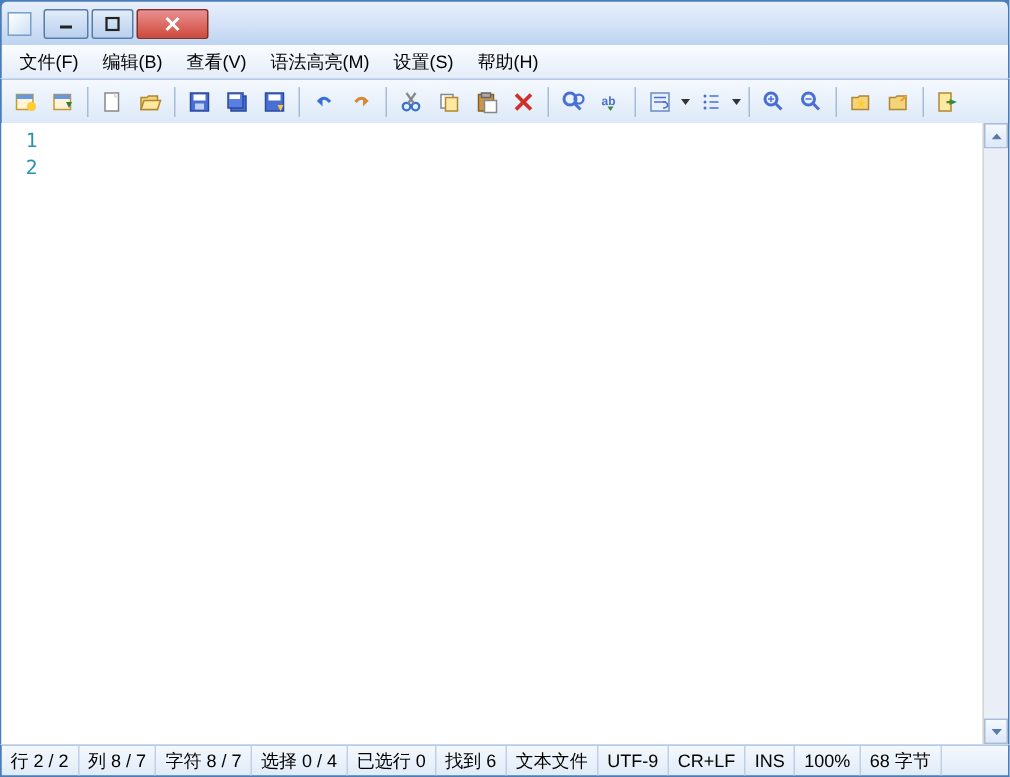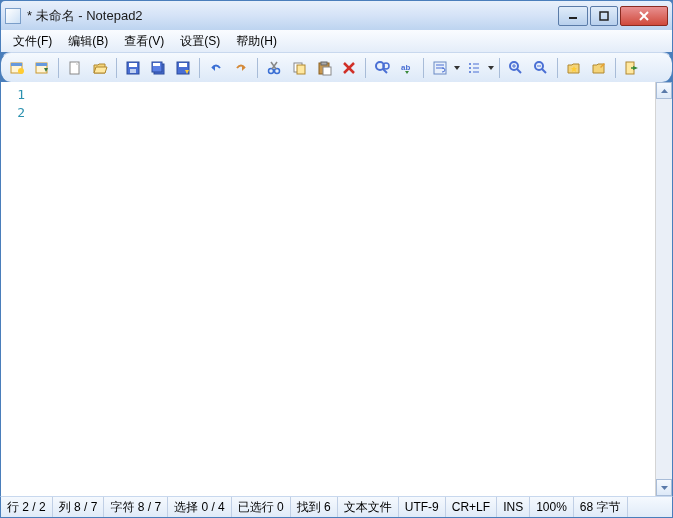--- a/index.html
+++ b/index.html
@@ -8,42 +8,41 @@
 .titlebar { height: 30px; background: linear-gradient(to bottom, #e8f0fb 0%, #d5e3f7 50%, #bdd4f0 100%); display: flex; align-items: center; padding: 0 4px; border: 1px solid #4a7ebb; border-bottom: none; border-radius: 5px 5px 0 0; }
 .titlebar-icon { width: 16px; height: 16px; margin-right: 6px; background: linear-gradient(135deg, #fff 0%, #cce0f5 100%); border: 1px solid #7a9ec9; }
 .titlebar-text { flex: 1; color: #1a1a1a; font-size: 13px; }
 .titlebar-buttons { display: flex; gap: 0; }
 .tbtn { width: 30px; height: 20px; background: linear-gradient(to bottom, #e0ecf9, #b8d0ed); border: 1px solid #5a7ba8; border-radius: 2px; margin-left: 2px; display: flex; align-items: center; justify-content: center; cursor: pointer; }
 .tbtn.max { width: 28px; }
 .tbtn.close { width: 48px; background: linear-gradient(to bottom, #e89090, #d04a3c); border-color: #8a2a20; }
 .tbtn svg { pointer-events: none; }
 .menubar { height: 22px; background: linear-gradient(to bottom, #fafcff, #e4edf9); display: flex; align-items: center; padding: 0 4px; border-left: 1px solid #4a7ebb; border-right: 1px solid #4a7ebb; font-size: 12px; }
 .menu-item { padding: 2px 8px; cursor: pointer; color: #000; }
-.toolbar { height: 30px; background: linear-gradient(to bottom, #f5f9fe, #dde9f8); display: flex; align-items: center; padding: 2px 4px; border-left: 1px solid #4a7ebb; border-right: 1px solid #4a7ebb; border-top: 1px solid #c8d8ee; gap: 1px; border-radius: 11px; }
+.toolbar { height: 30px; background: linear-gradient(to bottom, #f5f9fe, #dde9f8); display: flex; align-items: center; padding: 2px 4px; border-left: 1px solid #4a7ebb; border-right: 1px solid #4a7ebb; border-top: 1px solid #c8d8ee; gap: 1px; }
 .tbutton { width: 24px; height: 24px; display: flex; align-items: center; justify-content: center; cursor: pointer; border-radius: 2px; }
 .tsep { width: 1px; height: 20px; background: #a8bcd8; margin: 0 3px; }
 .tdrop { width: 8px; display: flex; align-items: center; justify-content: center; cursor: pointer; }
 .editor-area { flex: 1; display: flex; background: #fff; border-left: 1px solid #4a7ebb; border-right: 1px solid #4a7ebb; position: relative; }
 .gutter { width: 34px; background: #fff; padding-top: 4px; text-align: right; }
 .gutter .ln { color: #2b91af; font-family: Consolas, monospace; font-size: 13px; padding-right: 10px; line-height: 18px; }
 .editor-text { flex: 1; padding-top: 4px; font-family: Consolas, monospace; font-size: 13px; line-height: 18px; }
 .scrollbar-v { position: absolute; right: 0; top: 0; bottom: 0; width: 17px; background: #f0f0f0; border-left: 1px solid #d4d4d4; }
 .sb-btn { height: 17px; background: linear-gradient(to bottom, #f5f9fe, #dde9f8); border: 1px solid #a8bcd8; display: flex; align-items: center; justify-content: center; }
 .sb-track { position: absolute; top: 17px; bottom: 17px; left: 0; right: 0; background: #eaeff7; }
 .sb-btn.bottom { position: absolute; bottom: 0; left: 0; right: 0; }
 .statusbar { height: 22px; background: linear-gradient(to bottom, #f5f9fe, #e0ebf8); display: flex; align-items: center; border: 1px solid #4a7ebb; border-top: 1px solid #c8d8ee; font-size: 12px; color: #000; text-align: right; }
 .status-item { padding: 0 6px; border-right: 1px solid #c0cfe5; height: 100%; display: flex; align-items: center; white-space: nowrap; }
 </style>
 </head>
 <body>
 
 <div class="window">
   <div class="titlebar">
     <div class="titlebar-icon"></div>
-    <div class="titlebar-text">* 未命名 - Notepad2</div>
     <div class="titlebar-buttons">
       <div class="tbtn">
           <svg width="10" height="10">
             <line x1="1" y1="7" x2="9" y2="7" stroke="#222" stroke-width="2"></line>
           </svg>
         </div>
       <div class="tbtn max">
           <svg width="10" height="10">
             <rect x="1" y="1" width="8" height="8" fill="none" stroke="#222" stroke-width="1.5"></rect>
           </svg>
@@ -54,20 +53,21 @@
             <line x1="9" y1="1" x2="1" y2="9" stroke="#fff" stroke-width="2"></line>
           </svg>
         </div>
     </div>
   </div>
 
   <div class="menubar">
     <div class="menu-item">文件(F)</div>
     <div class="menu-item">编辑(B)</div>
     <div class="menu-item">查看(V)</div>
+    <div class="menu-item">语法高亮(M)</div>
     <div class="menu-item">设置(S)</div>
     <div class="menu-item">帮助(H)</div>
   </div>
 
   <div class="toolbar">
     <div class="tbutton">
         <svg width="16" height="16">
           <rect x="2" y="3" width="11" height="10" fill="#fff5d6" stroke="#c89830"></rect>
           <rect x="2" y="3" width="11" height="3" fill="#6699dd"></rect>
           <circle cx="12" cy="11" r="3" fill="#ffcc33"></circle>

